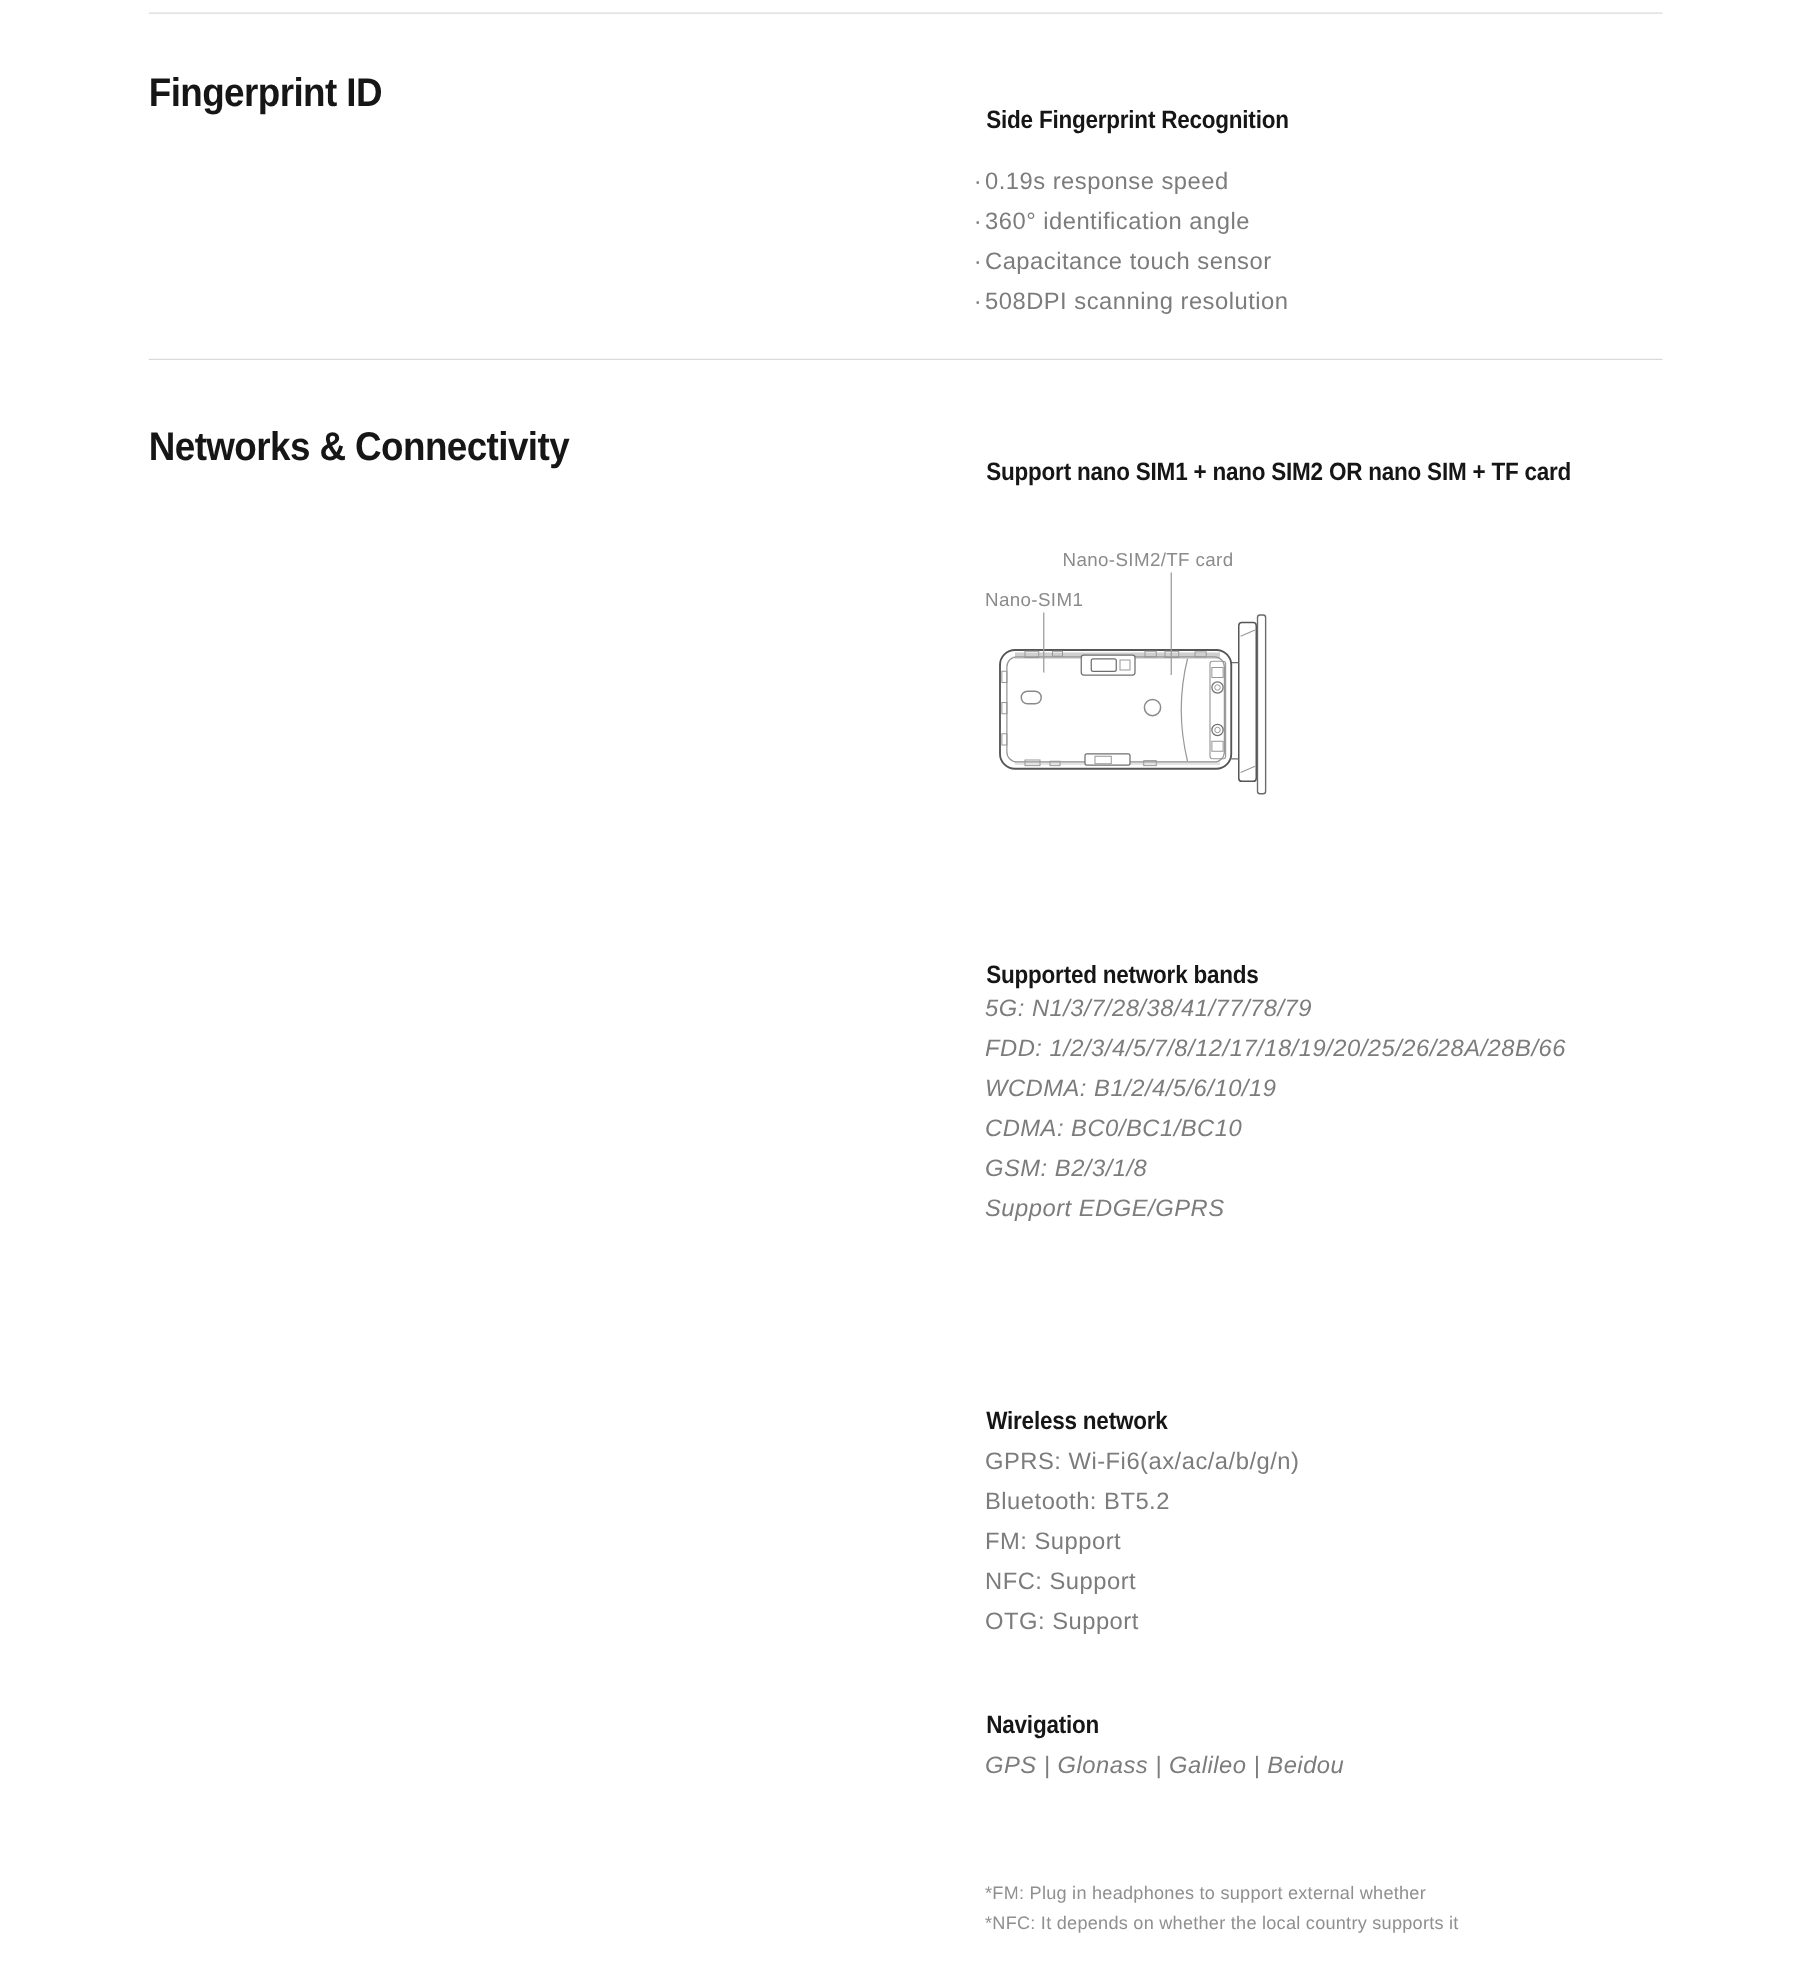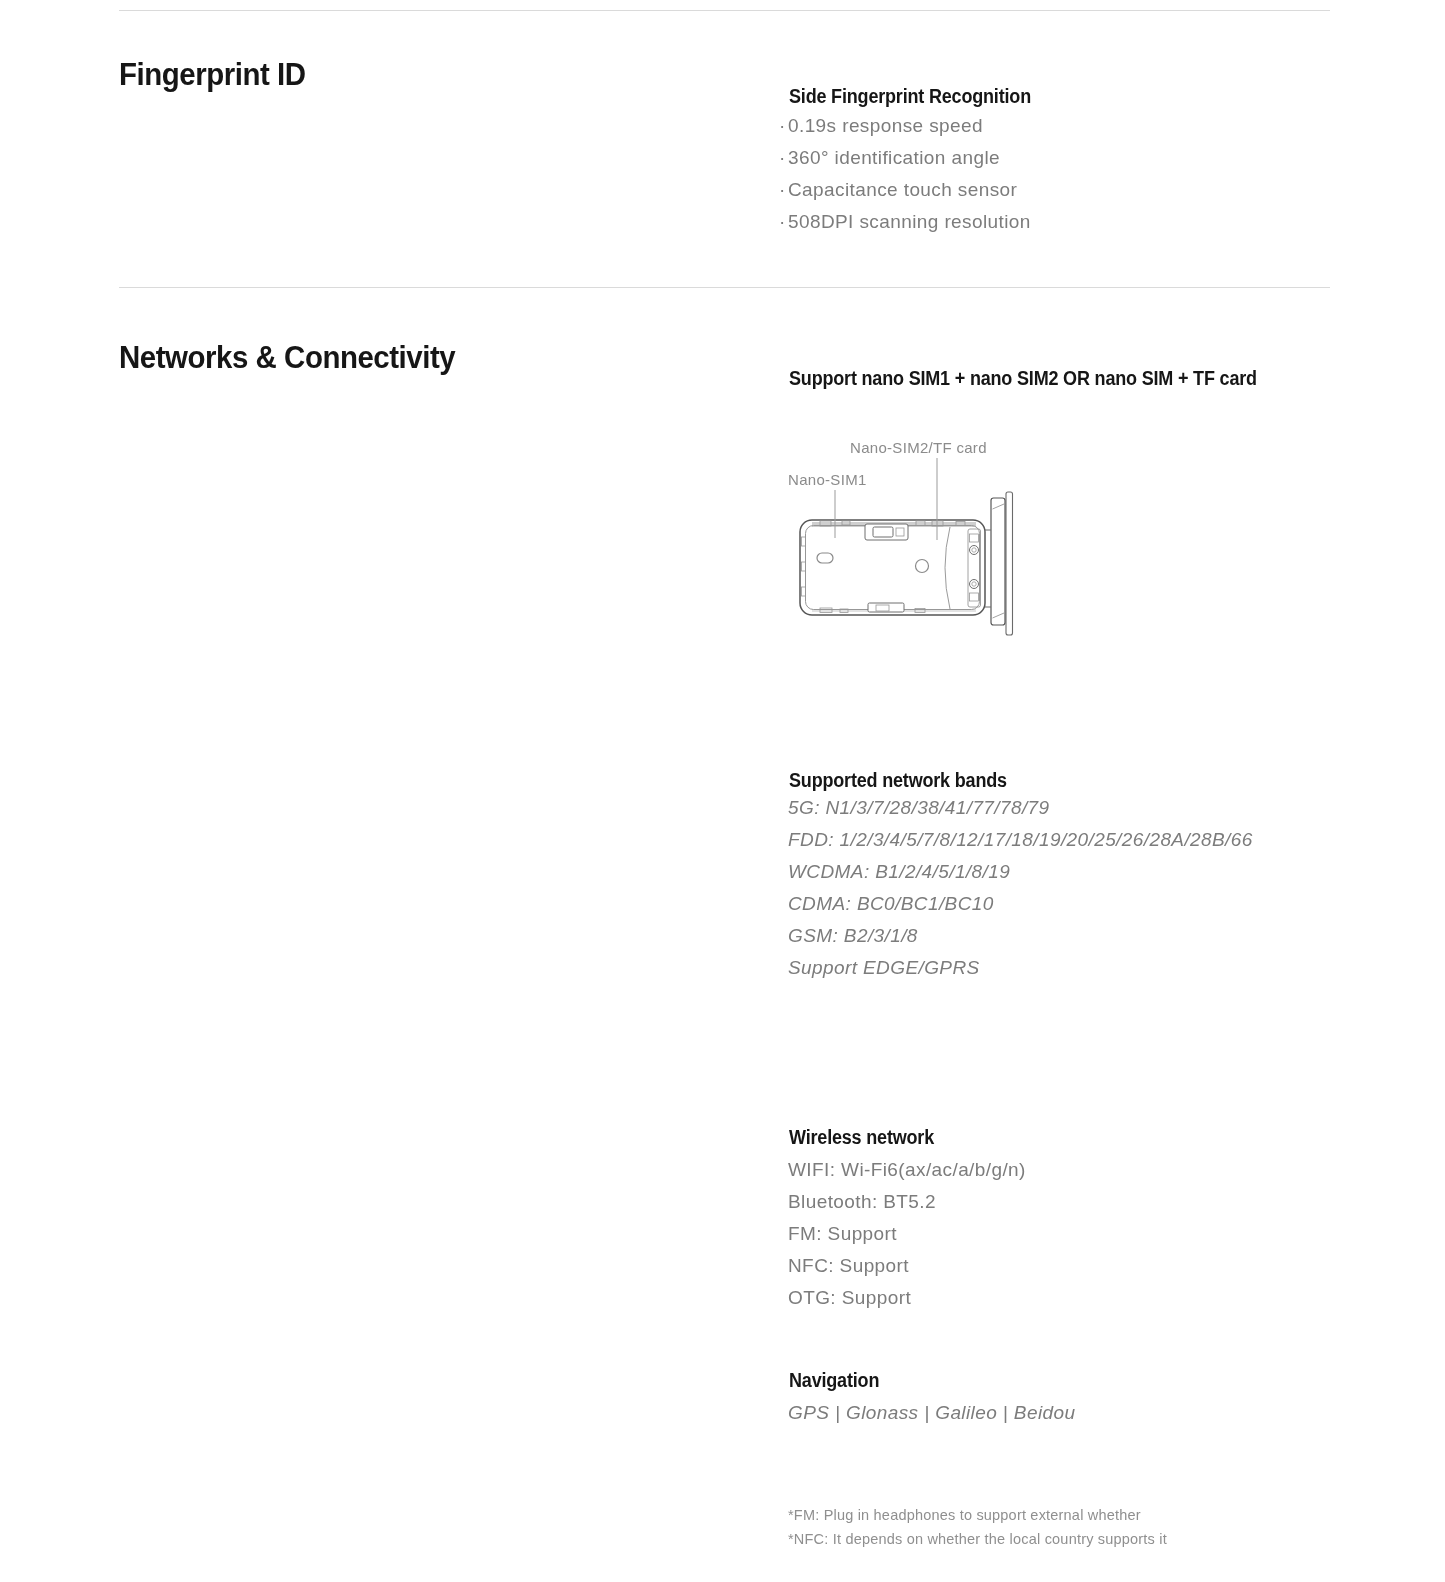--- a/index.html
+++ b/index.html
@@ -61,20 +61,21 @@
     white-space:nowrap;
   }
   .bullet-block{
     position:absolute;
     left:779px;
     font-size:19px;
     color:var(--body-text);
     letter-spacing:0.4px;
     line-height:32px;
     white-space:nowrap;
+    margin-top:20px;
   }
   .bullet-row .dot{
     display:inline-block;
     width:9px;
   }
   .footnote-block{
     position:absolute;
     left:788px;
     font-size:14.5px;
     color:var(--footnote-text);
@@ -182,30 +183,30 @@
     <line x1="55" y1="53" x2="55" y2="101" stroke="#9b9b9b" stroke-width="1"></line>
     <text x="70" y="16">Nano-SIM2/TF card</text>
     <text x="8" y="48">Nano-SIM1</text>
   </svg>
 
   <h3 class="sub-title" style="top:767px;">Supported network bands</h3>
 
   <div class="body-block" style="top:792px;font-style:italic;">
     <div>5G: N1/3/7/28/38/41/77/78/79</div>
     <div>FDD: 1/2/3/4/5/7/8/12/17/18/19/20/25/26/28A/28B/66</div>
-    <div>WCDMA: B1/2/4/5/1/8/19</div>
+    <div>WCDMA: B1/2/4/5/6/10/19</div>
     <div>CDMA: BC0/BC1/BC10</div>
     <div>GSM: B2/3/1/8</div>
     <div>Support EDGE/GPRS</div>
   </div>
 
   <h3 class="sub-title" style="top:1124px;">Wireless network</h3>
 
   <div class="body-block" style="top:1154px;">
-    <div>WIFI: Wi-Fi6(ax/ac/a/b/g/n)</div>
+    <div>GPRS: Wi-Fi6(ax/ac/a/b/g/n)</div>
     <div>Bluetooth: BT5.2</div>
     <div>FM: Support</div>
     <div>NFC: Support</div>
     <div>OTG: Support</div>
   </div>
 
   <h3 class="sub-title" style="top:1367px;">Navigation</h3>
 
   <div class="body-block" style="top:1397px;font-style:italic;">GPS | Glonass | Galileo | Beidou</div>
 

